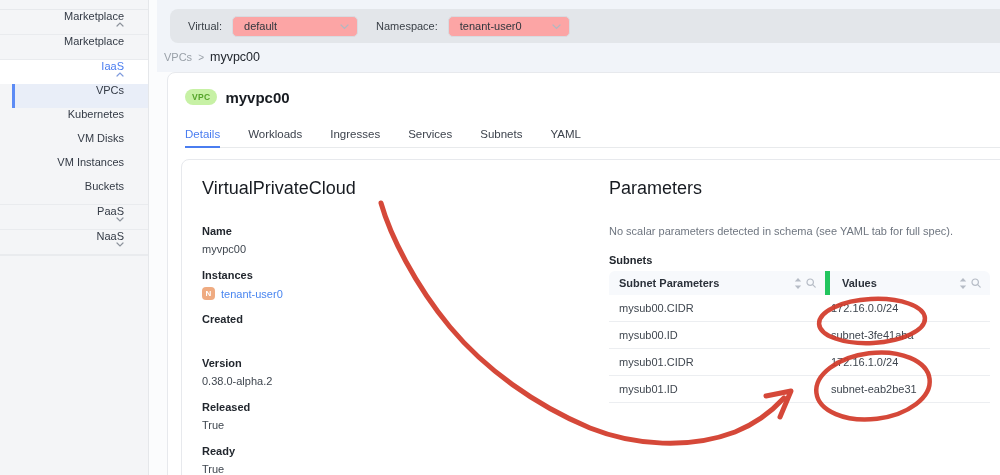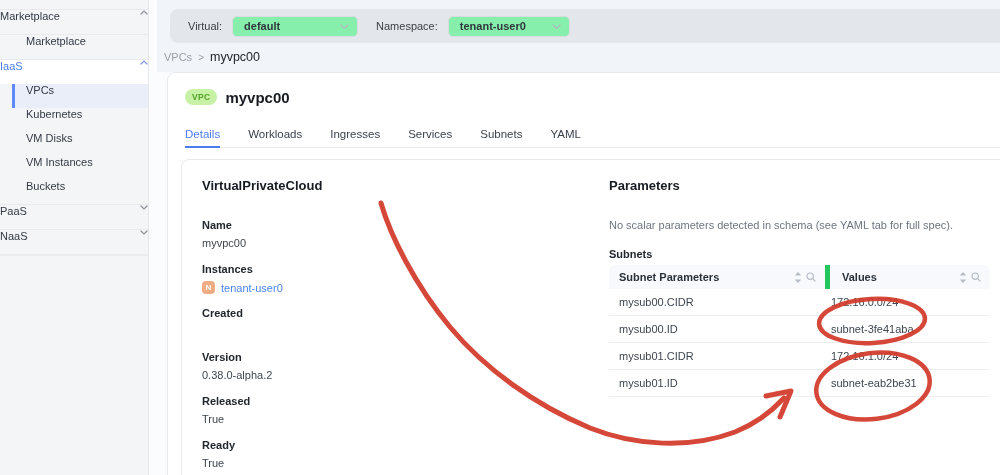--- a/index.html
+++ b/index.html
@@ -10,45 +10,45 @@
     -webkit-font-smoothing:antialiased; color:#3f464f;
   }
 
   
   .sidebar {
     position:absolute; left:0; top:0; bottom:0; width:149px;
     background:#f4f5f7; border-right:1px solid #e5e7ea;
   }
   .sb-top-line { border-top:1px solid #e7e9ec; margin-top:9px; }
   .sb-row {
-    height:24px; display:flex; align-items:flex-start;
-    padding:0 0; font-size:11px; color:#333a45; cursor:pointer;
+    height:24px; display:flex; align-items:flex-end;
+    padding:0 24px; font-size:11px; color:#333a45; cursor:pointer;flex-direction:column;
   }
   .sb-row .chev { margin-left:auto; }
   .sb-sub { padding-left:26px; }
   .sb-divider { border-top:1px solid #e9ebee; }
   .sb-iaas { background:#ffffff; color:#4a7df0; }
   .sb-selected {
     margin-left:12px; background:#e9eef8;
     border-left:3px solid #5c8bf5; padding-left:11px;
   }
   .chev svg { display:block; }
 
   
   .main-bg { position:absolute; left:157px; right:0; top:0; height:72px; background:#f1f4f9; }
   .topbar {
     position:absolute; left:170px; right:0; top:9px; height:34px;
     background:#e3e6ea; border-radius:8px 0 0 8px;
     display:flex; align-items:center; font-size:11px; color:#3b4148;
   }
   .topbar .lbl { margin-left:18px; }
   .dropdown {
-    margin-left:10px; height:21px; background:#86efac; border:1px solid #d8dbe0;
+    margin-left:10px; height:21px; background:#fca5a5; border:1px solid #d8dbe0;
     border-radius:5px; display:flex; align-items:center; padding:0 8px 0 11px;
-    color:#30363d; cursor:pointer;font-weight:bold;
+    color:#30363d; cursor:pointer;
   }
   .dropdown .dd-val { margin-right:8px; }
   .dd-cluster { width:126px; }
   .dd-namespace { width:122px; }
   .dropdown .dd-chev { margin-left:auto; color:#aab0b9; }
   .lbl-ns { margin-left:13px; }
 
   .breadcrumb {
     position:absolute; left:164px; top:50px; display:flex; align-items:baseline;
     font-size:11px; color:#99a0a8;
@@ -80,21 +80,21 @@
     content:""; position:absolute; left:0; right:0; bottom:-1px; height:2px; background:#4a7df0;
   }
 
   
   .panel {
     position:absolute; left:13px; top:86px; right:-20px; bottom:-20px;
     border:1px solid #e7e9ed; border-radius:8px; background:#fff;
   }
   .col-left  { position:absolute; left:20px; top:10px; width:390px; }
   .col-right { position:absolute; left:427px; top:10px; width:381px; }
-  .panel h2 { font-size:13px; font-weight:700; color:#171b21; margin-top:8px; }
+  .panel h2 { font-size:18px; font-weight:400; color:#171b21; margin-top:8px; }
 
   .field { margin-top:13px; font-size:11px; }
   .field.first { margin-top:26px; }
   .field .f-label { font-weight:700; color:#22272e; }
   .field .f-value { margin-top:6px; min-height:13px; color:#3f464f; }
   .ns-value { display:flex; align-items:center; }
   .avatar {
     width:13px; height:13px; border-radius:4px; background:#efab81;
     color:#fff; font-size:8px; font-weight:700; display:flex;
     align-items:center; justify-content:center; margin-right:6px;

